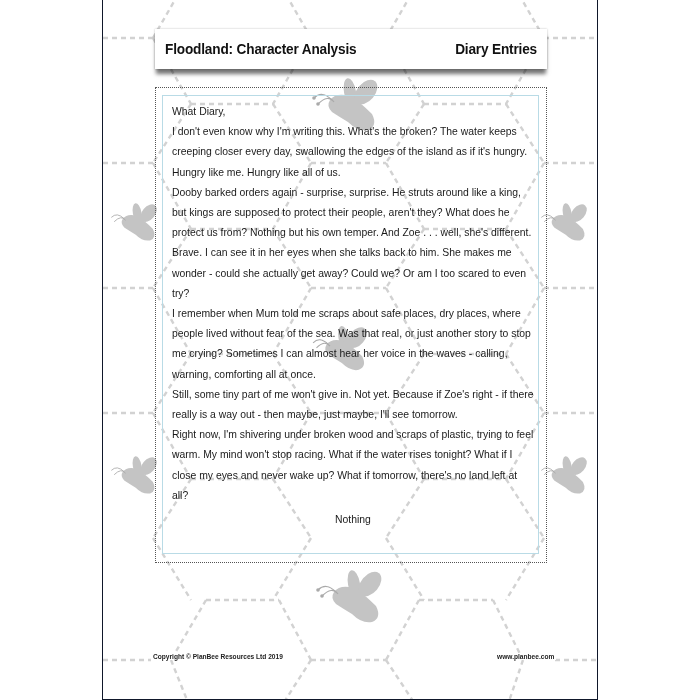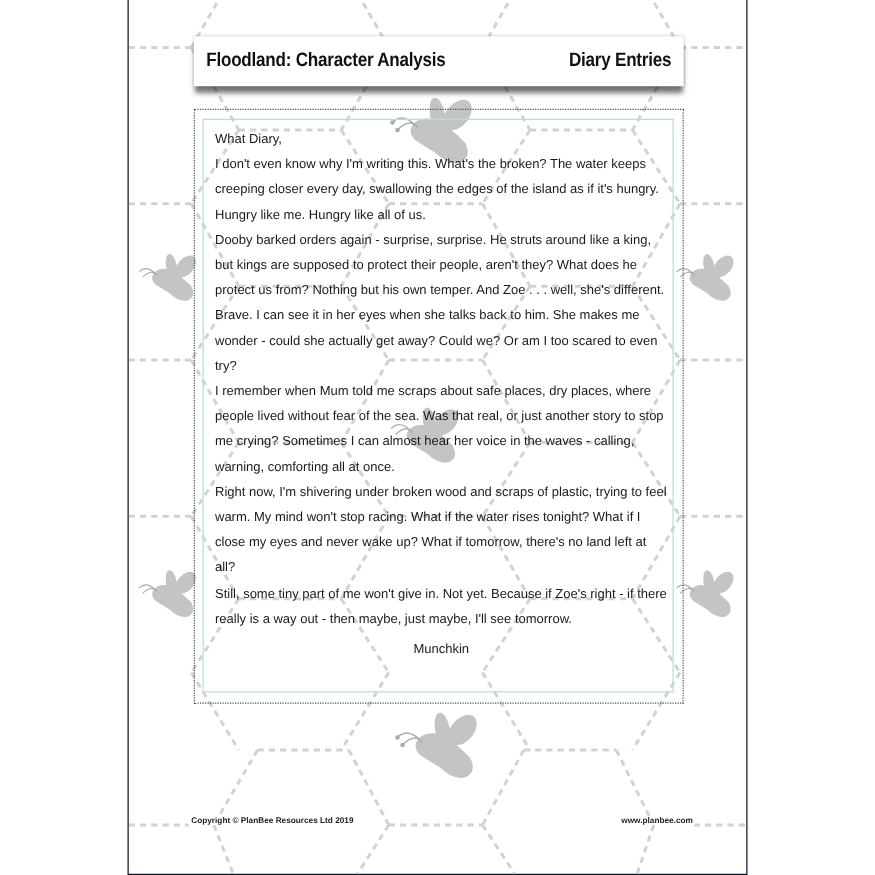--- a/index.html
+++ b/index.html
@@ -231,22 +231,22 @@
     <span class="header-section">Diary Entries</span>
   </div>
 
   <div class="outer-box">
     <div class="inner-box">
       <div class="diary">
         <p>What Diary,</p>
         <p>I don't even know why I'm writing this. What's the broken? The water keeps creeping closer every day, swallowing the edges of the island as if it's hungry. Hungry like me. Hungry like all of us.</p>
         <p>Dooby barked orders again - surprise, surprise. He struts around like a king, but kings are supposed to protect their people, aren't they? What does he protect us from? Nothing but his own temper. And Zoe . . .  well, she's different. Brave. I can see it in her eyes when she talks back to him. She makes me wonder - could she actually get away? Could we? Or am I too scared to even try?</p>
         <p>I remember when Mum told me scraps about safe places, dry places, where people lived without fear of the sea. Was that real, or just another story to stop me crying? Sometimes I can almost hear her voice in the waves - calling, warning, comforting all at once.</p>
+        <p>Still, some tiny part of me won't give in. Not yet. Because if Zoe's right - if there really is a way out - then maybe, just maybe, I'll see tomorrow.</p>
         <p>Right now, I'm shivering under broken wood and scraps of plastic, trying to feel warm. My mind won't stop racing. What if the water rises tonight? What if I close my eyes and never wake up? What if tomorrow, there's no land left at all?</p>
-        <p>Still, some tiny part of me won't give in. Not yet. Because if Zoe's right - if there really is a way out - then maybe, just maybe, I'll see tomorrow.</p>
-        <p class="signature">Munchkin</p>
+        <p class="signature">Nothing</p>
       </div>
     </div>
   </div>
 
   <span class="footer-copy">Copyright © PlanBee Resources Ltd 2019</span>
   <span class="footer-url">www.planbee.com</span>
 </div>
 
 </body></html>

